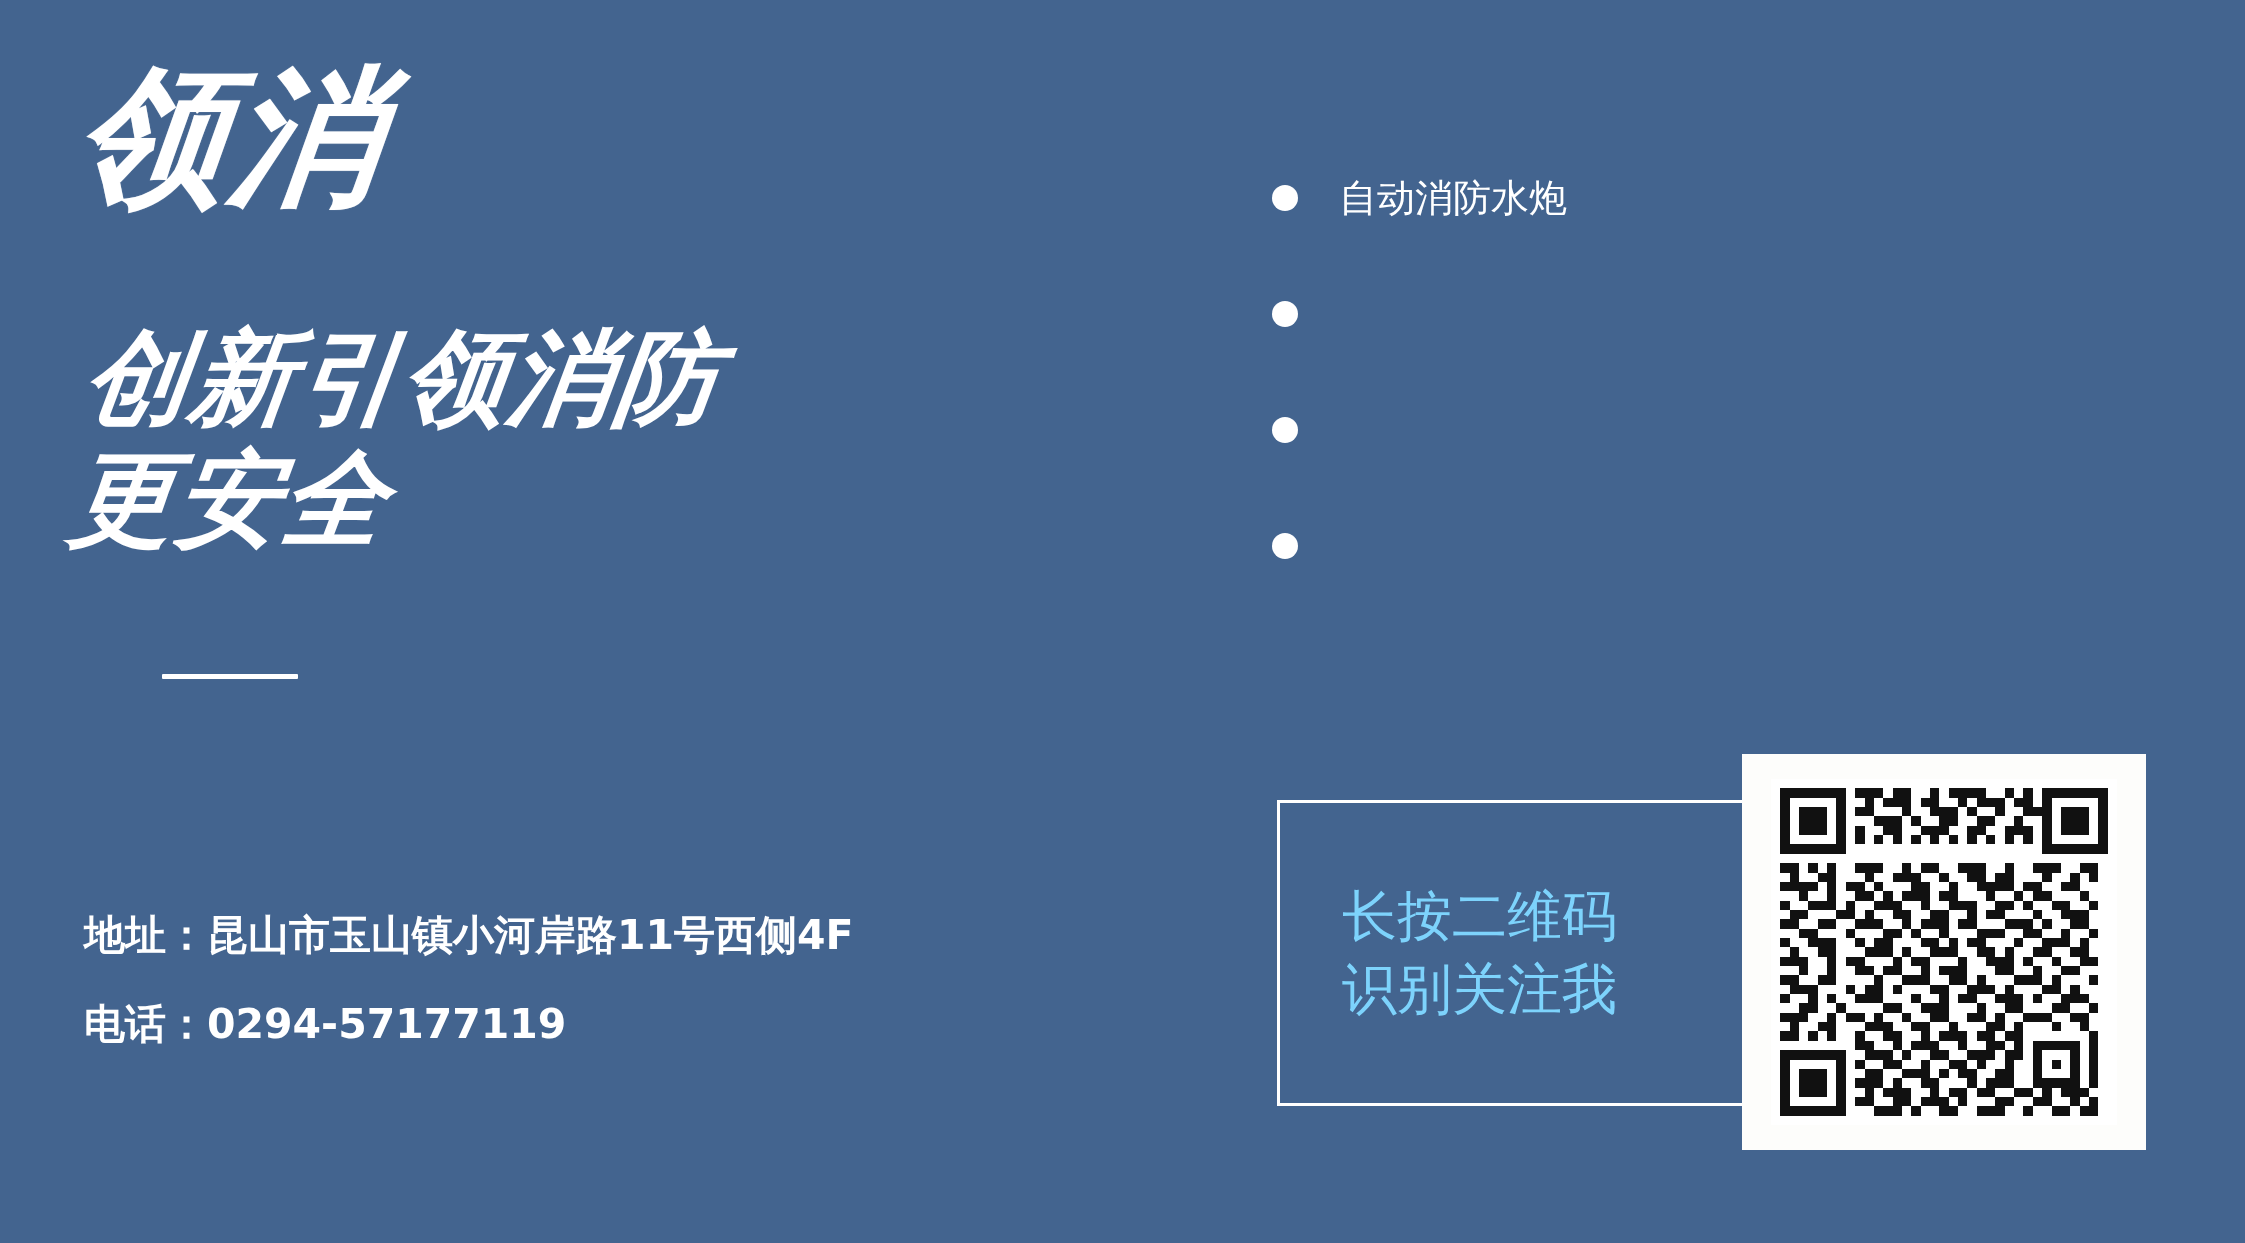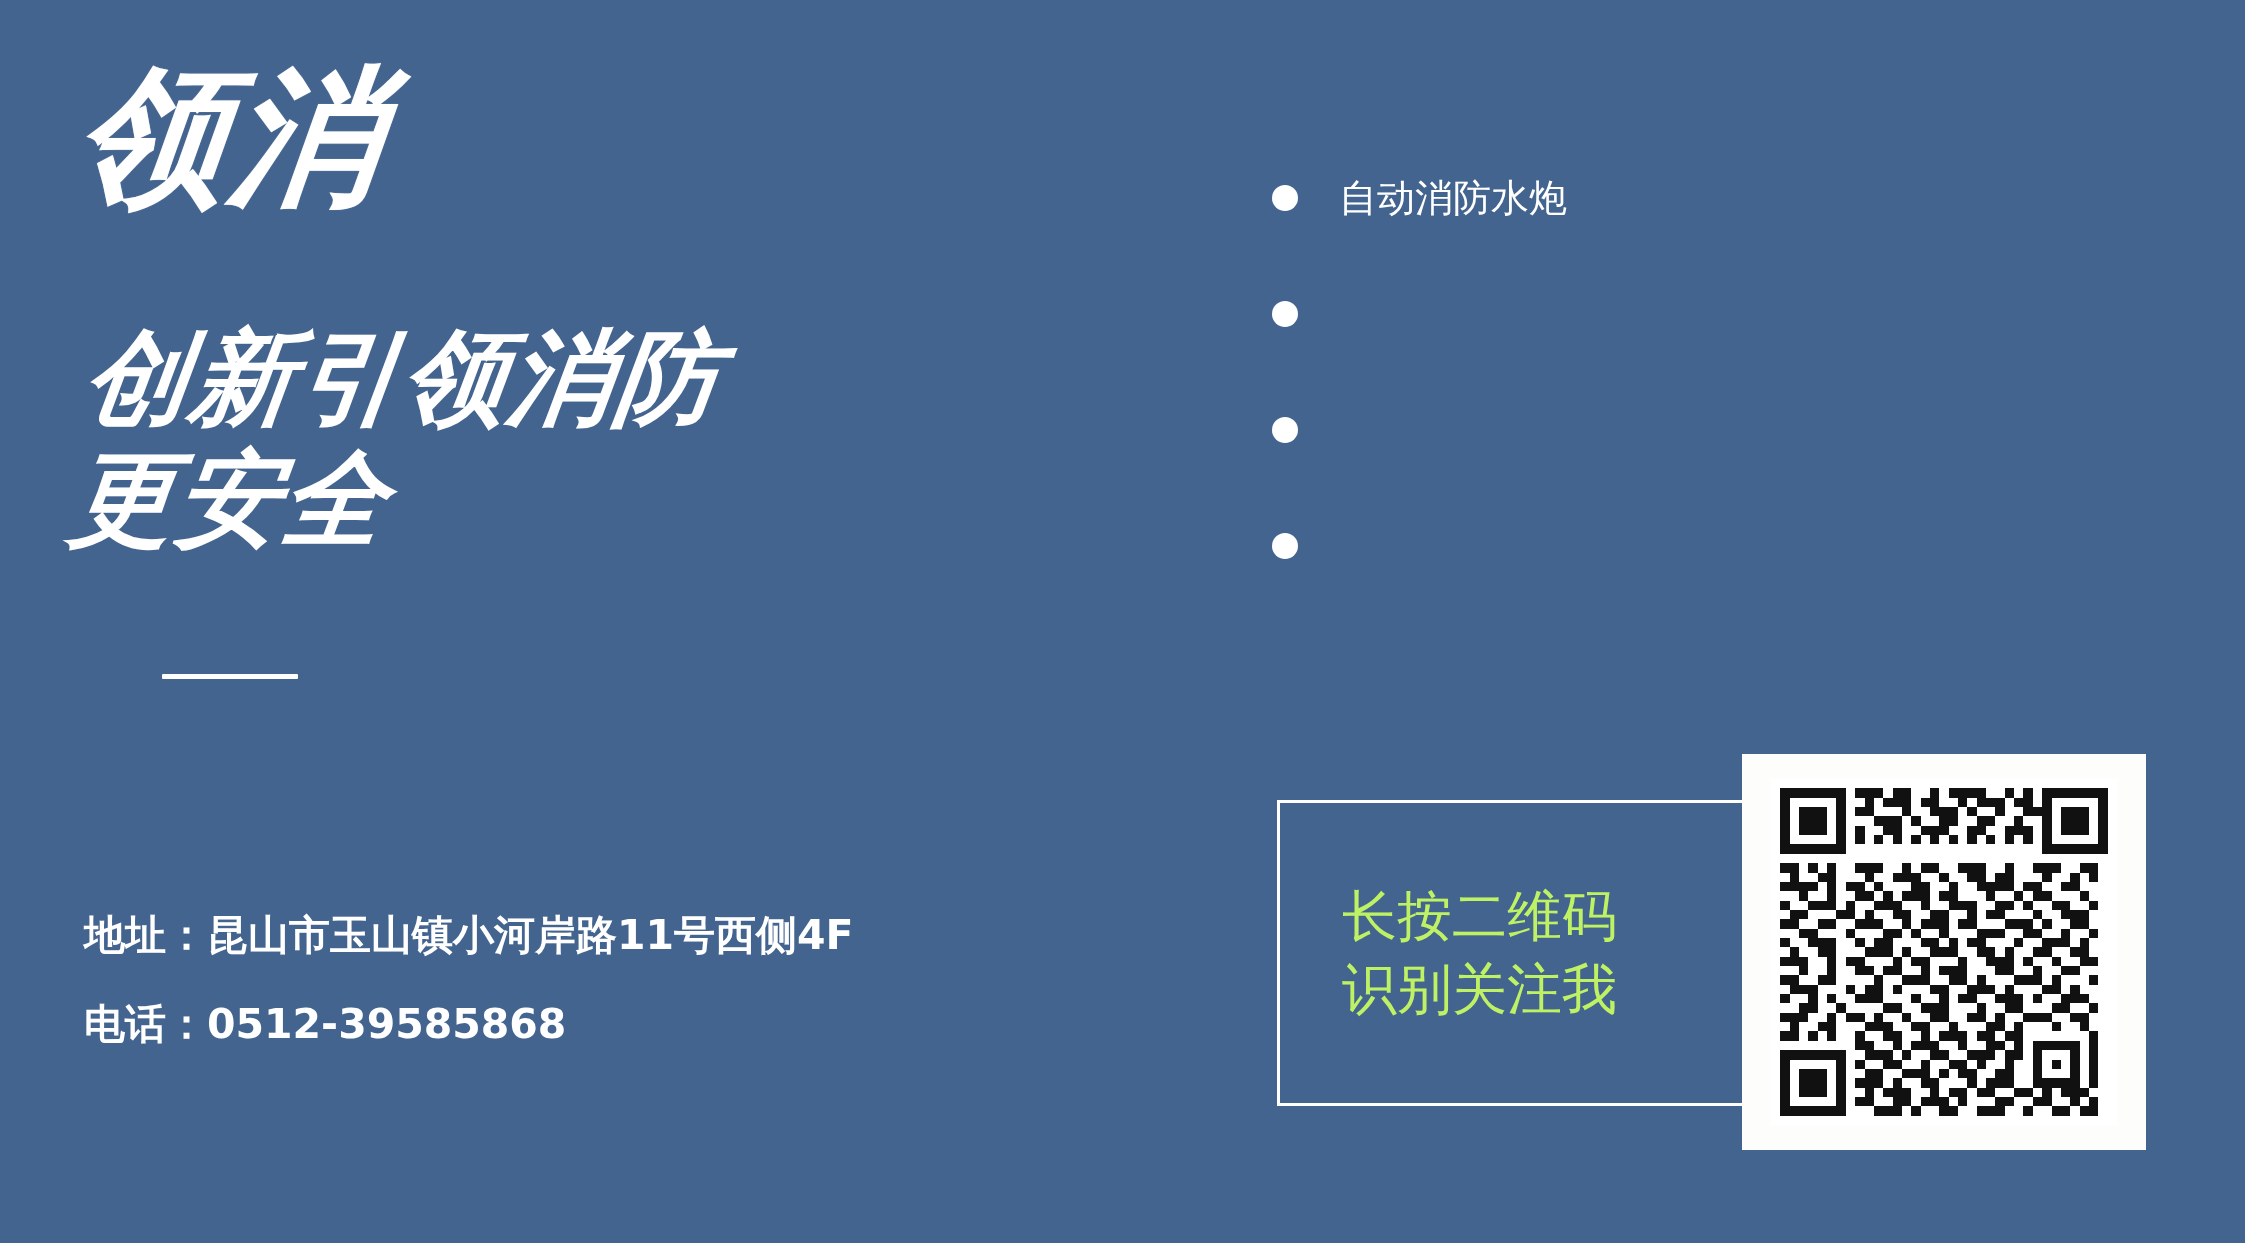--- a/index.html
+++ b/index.html
@@ -132,21 +132,21 @@
     width: 600px;
     height: 306px;
     border: 3px solid #ffffff;
     box-sizing: border-box;
   }
   .cta-text {
     position: absolute;
     left: 62px;
     top: 50%;
     transform: translateY(-50%);
-    color: #bef264;
+    color: #7dd3fc;
     font-size: 55px;
     line-height: 1.32;
     font-weight: 400;
     white-space: nowrap;
     font-family: "DejaVu Sans", "Liberation Sans", sans-serif;
   }
   .cta-text .line { display: block; }
 
   .qr-panel {
     position: absolute;
@@ -172,21 +172,21 @@
 
     <div class="tagline">
       <span class="line">创新引领消防</span>
       <span class="line">更安全</span>
     </div>
 
     <div class="divider"></div>
 
     <div class="contact">
       <div class="contact-line">地址：昆山市玉山镇小河岸路11号西侧4F</div>
-      <div class="contact-line">电话：0512-39585868</div>
+      <div class="contact-line">电话：0294-57177119</div>
     </div>
 
   </div>
 
   <div class="right-col">
 
     <ul class="feature-list">
       <li class="feature-item">
         <span class="bullet"></span>
         <span class="feature-text">自动消防水炮</span>

